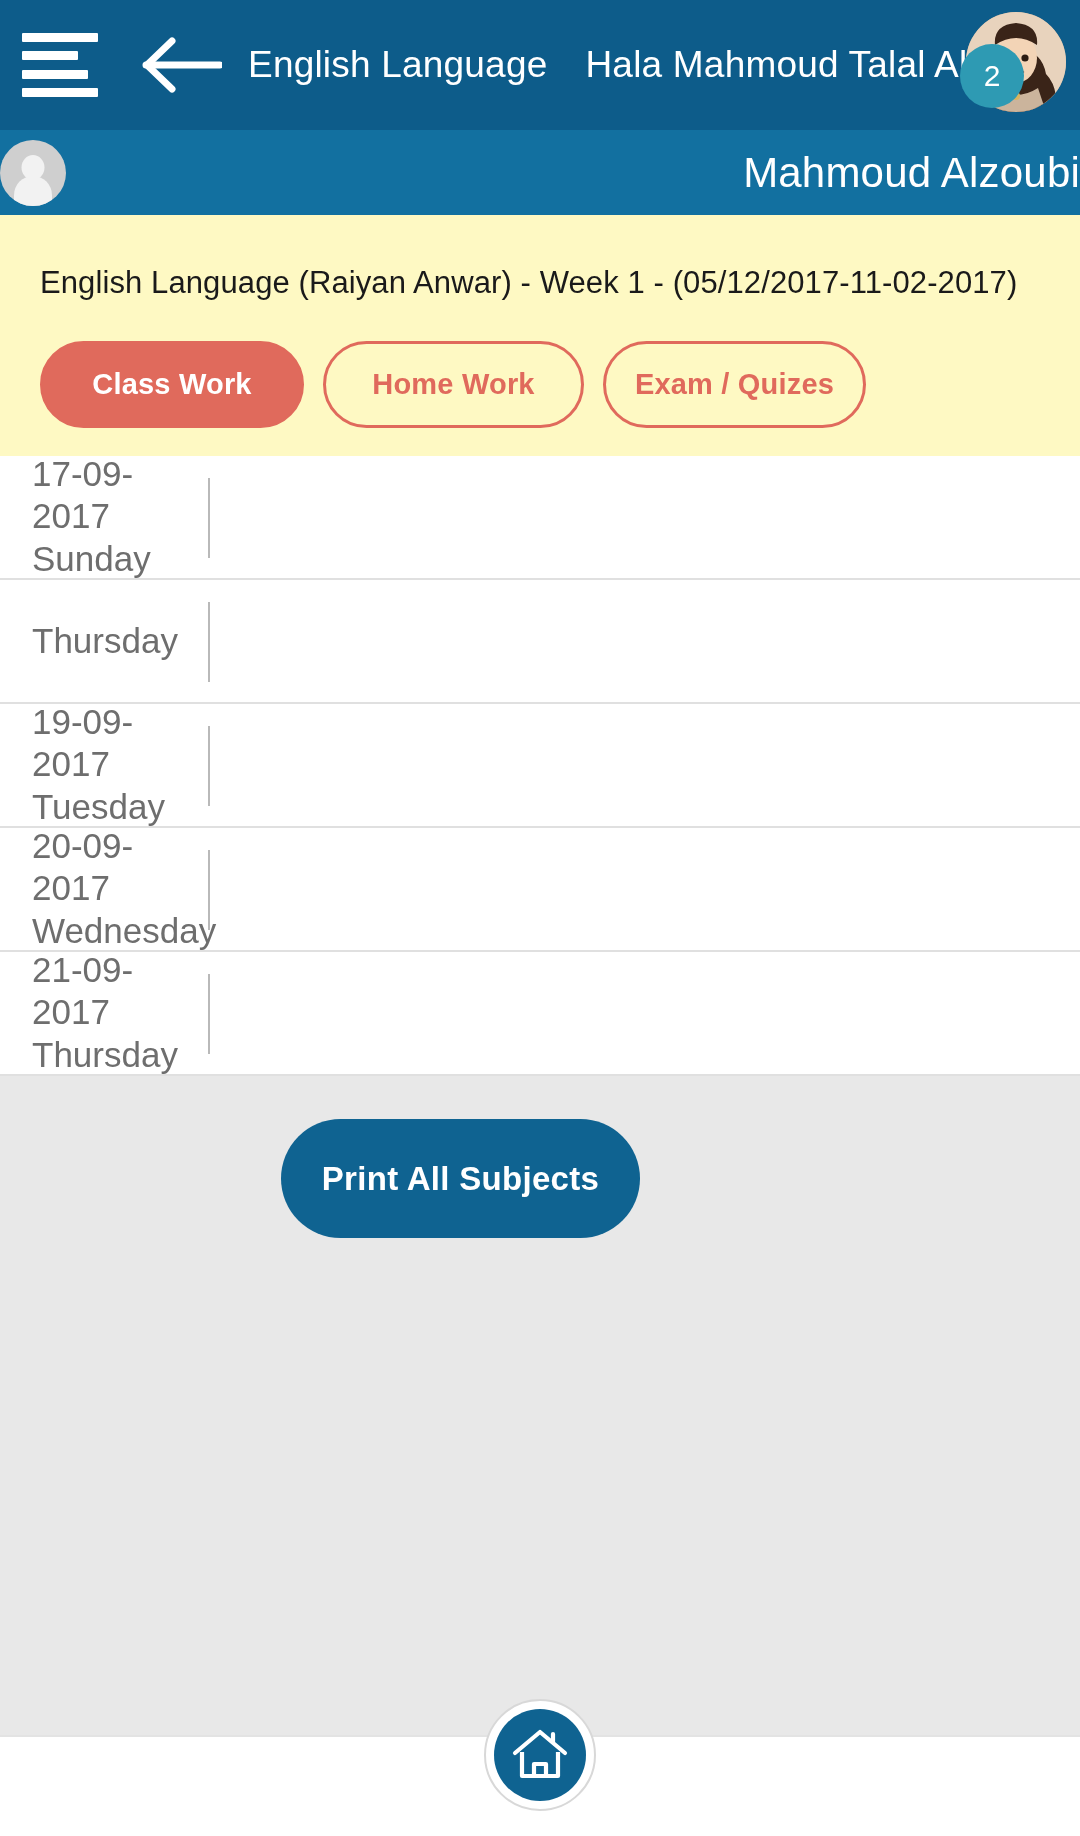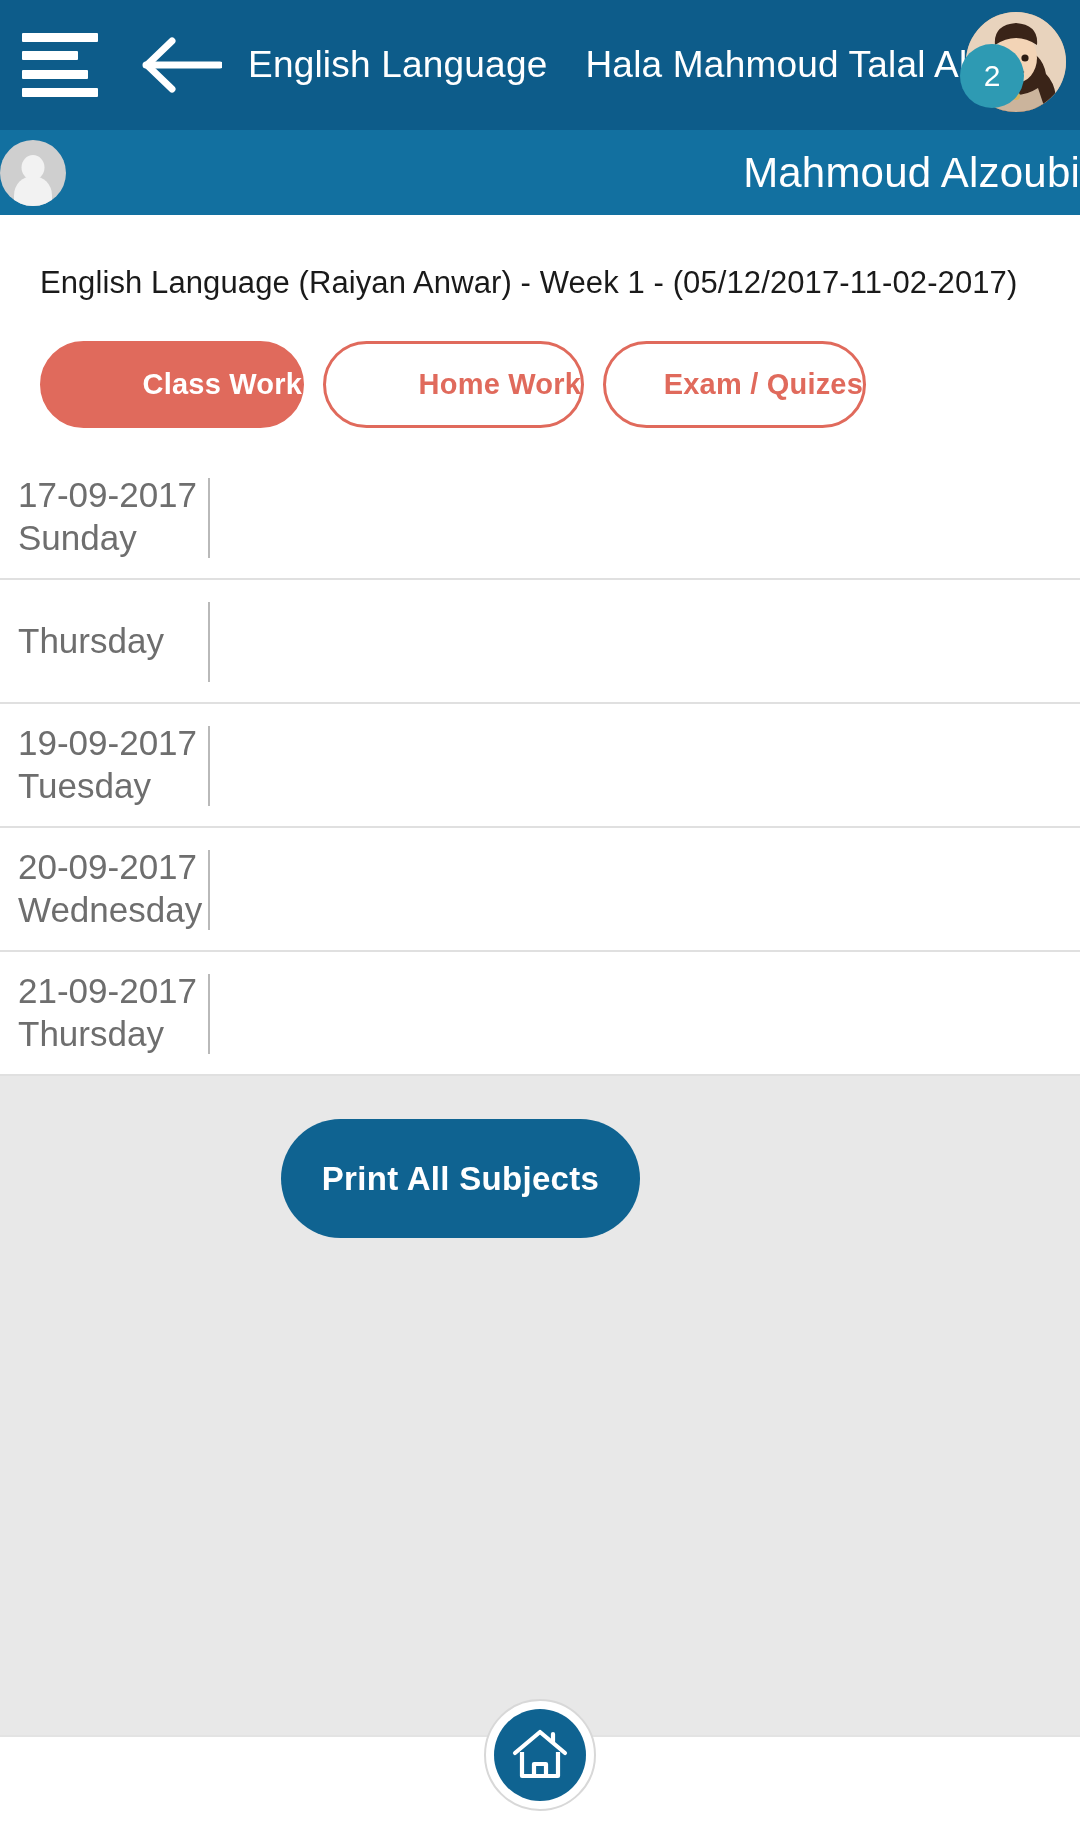--- a/index.html
+++ b/index.html
@@ -65,43 +65,43 @@
     width:23px; height:25px; border-radius:50%; background:#f2f2f2;
   }
   .subbar-avatar .body{
     position:absolute; left:50%; top:36px; transform:translateX(-50%);
     width:38px; height:34px; border-radius:19px 19px 0 0; background:#f2f2f2;
   }
   .subbar-name{ color:#ffffff; font-size:42px; font-weight:400; letter-spacing:0.2px; }
 
   
   .filter{
-    position:absolute; left:0; top:215px; width:1080px; height:241px; background:#ffffff;
+    position:absolute; left:0; top:215px; width:1080px; height:241px; background:#fef9c3;
   }
   .week-line{
     position:absolute; left:40px; top:50px; font-size:31px; color:#1a1a1a;
     white-space:nowrap; letter-spacing:0.1px;
   }
   .tabs{ position:absolute; left:40px; top:126px; display:flex; gap:19px; }
   .tab{
-    height:87px; border-radius:44px; display:flex; align-items:center; justify-content:flex-end;
+    height:87px; border-radius:44px; display:flex; align-items:center; justify-content:center;
     font-size:29px; font-weight:bold; cursor:pointer; letter-spacing:0.2px;
   }
   .tab.active{ width:264px; background:#e06a5c; color:#ffffff; border:2px solid #e06a5c; }
   .tab.inactive{ background:transparent; color:#e06a5c; border:3px solid #e06a5c; }
   .tab.w2{ width:261px; }
   .tab.w3{ width:263px; }
 
   
   .daylist{ position:absolute; left:0; top:456px; width:1080px; background:#ffffff; }
   .dayrow{
     position:relative; height:124px; background:#ffffff;
     border-bottom:2px solid #e0e0e0; display:flex; align-items:center;
   }
-  .dayrow .datecell{ width:208px; padding-left:18px; }
+  .dayrow .datecell{ width:208px; padding-left:32px; }
   .dayrow .date{ font-size:35px; color:#6e6e6e; line-height:42px; }
   .dayrow .dayname{ font-size:35px; color:#6e6e6e; line-height:44px; }
   .dayrow .vline{
     position:absolute; left:208px; top:22px; width:2px; height:80px; background:#b9b9b9;
   }
   .dayrow .content{ flex:1; }
 
   
   .printarea{
     position:absolute; left:0; top:1076px; width:1080px; height:659px; background:#e8e8e8;text-align:center;

